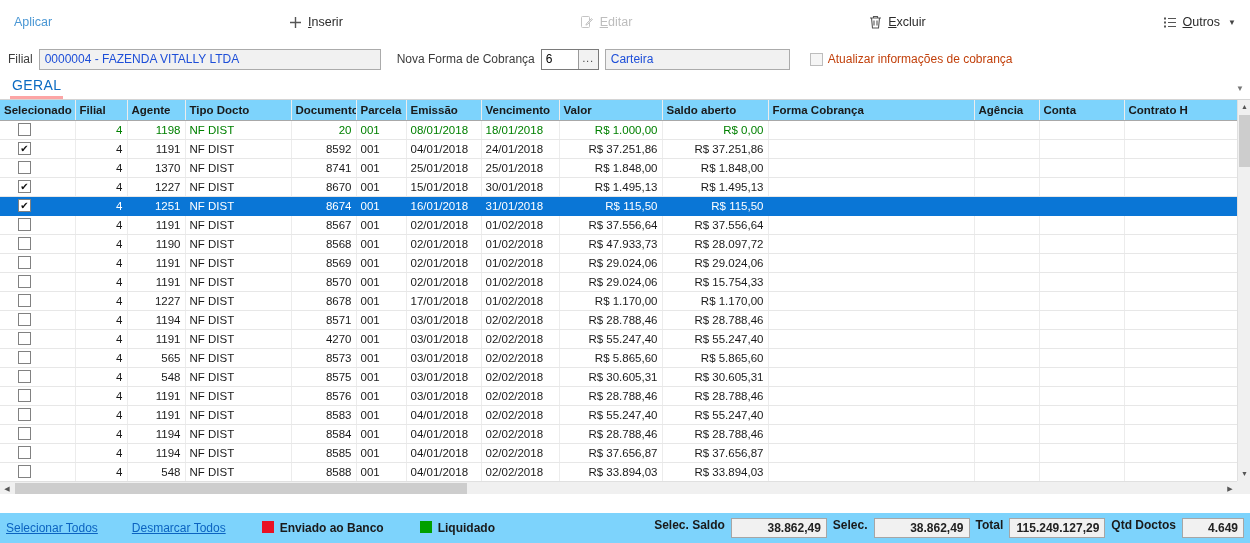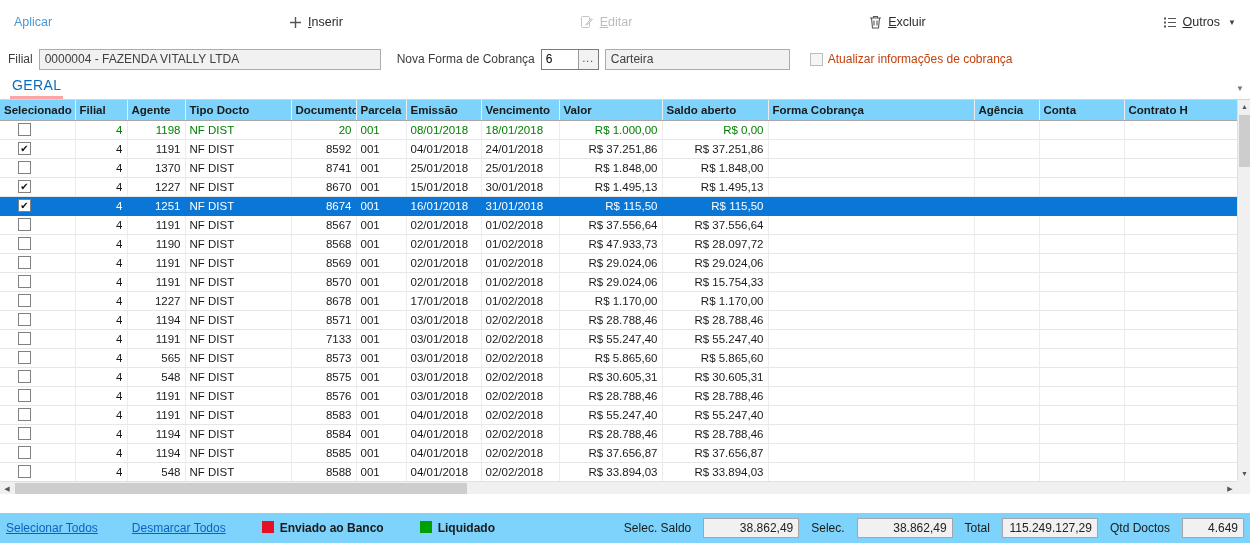--- a/index.html
+++ b/index.html
@@ -13,21 +13,21 @@
   .tb-btn svg { display:block; }
   .apply-link { color:#4a97d4; }
   .tb-disabled { color:#bdbdbd; }
   .accel { display:inline-block; }
   .accel::first-letter { text-decoration: underline; }
   .caret { font-size:8px; color:#444; margin-left:2px; }
 
   
   .form-row { height:30px; display:flex; align-items:center; padding:0 8px; gap:6px; }
   .lbl { color:#3c3c3c; white-space:nowrap; }
-  .ro-input { background:#f1f1f1; border:1px solid #ababab; height:21px; color:#404040; font-family:"Liberation Sans",sans-serif; font-size:12px; padding:0 5px; }
+  .ro-input { background:#f1f1f1; border:1px solid #ababab; height:21px; color:#1d4ed8; font-family:"Liberation Sans",sans-serif; font-size:12px; padding:0 5px; }
   .filial-input { width:342px; }
   .combo { display:flex; align-items:center; border:1px solid #7a7a7a; height:21px; background:#fff; }
   .combo input { border:0; width:36px; height:19px; padding:0 4px; font-family:"Liberation Sans",sans-serif; font-size:12px; outline:none; }
   .combo .lookup { width:20px; height:19px; background:#f2f2f2; border-left:1px solid #9a9a9a; font-size:10px; line-height:17px; text-align:center; color:#333; cursor:pointer; letter-spacing:1px; }
   .carteira-input { width:185px; }
   .chk-row { display:flex; align-items:center; gap:5px; margin-left:14px; color:#c2410c; }
   .chk-box { width:13px; height:13px; border:1px solid #bdbdbd; background:#f5f5f5; }
 
   
   .tabs { height:26px; border-bottom:1px solid #d4d4d4; display:flex; align-items:flex-end; padding:0 10px; position:relative; }
@@ -58,21 +58,21 @@
   .varrow.down { bottom:0; }
   .vthumb { position:absolute; left:1px; top:15px; width:11px; height:52px; background:#cdcdcd; cursor:grab; }
   .corner { position:absolute; right:0; bottom:0; width:13px; height:13px; background:#f0f0f0; }
 
   
   .footer { position:absolute; left:0; bottom:0; width:1250px; height:30px; display:flex; align-items:center; padding:0 6px; gap:8px; background:#7dd3fc; }
   .flink { color:#0b63c1; text-decoration:underline; cursor:pointer; white-space:nowrap; }
   .flink2 { margin-left:26px; }
   .legend { display:flex; align-items:flex-start; gap:6px; margin-left:28px; font-weight:bold; white-space:nowrap; }
   .sq { width:12px; height:12px; display:inline-block; }
-  .fright { margin-left:auto; display:flex; align-items:center; gap:12px; }
+  .fright { margin-left:auto; display:flex; gap:6px;font-weight:bold; }
   .fbox { background:#f1f1f1; border:1px solid #a6a6a6; height:20px; line-height:18px; text-align:right; padding:0 5px; font-size:12px; color:#222; }
   .w95 { width:96px; } .w98 { width:96px; } .w62 { width:62px; }
   .flbl { white-space:nowrap; color:#1a1a1a; }
 </style>
 </head>
 <body>
 
 <div class="app">
 
   <div class="toolbar">
@@ -371,21 +371,21 @@
             <td></td>
             <td></td>
           </tr>
           <tr>
             <td class="cb-cell">
               <div class="cb"></div>
             </td>
             <td class="num">4</td>
             <td class="num">1191</td>
             <td>NF DIST</td>
-            <td class="num">7133</td>
+            <td class="num">4270</td>
             <td>001</td>
             <td>03/01/2018</td>
             <td>02/02/2018</td>
             <td class="num">R$ 55.247,40</td>
             <td class="num">R$ 55.247,40</td>
             <td></td>
             <td></td>
             <td></td>
             <td></td>
           </tr>

